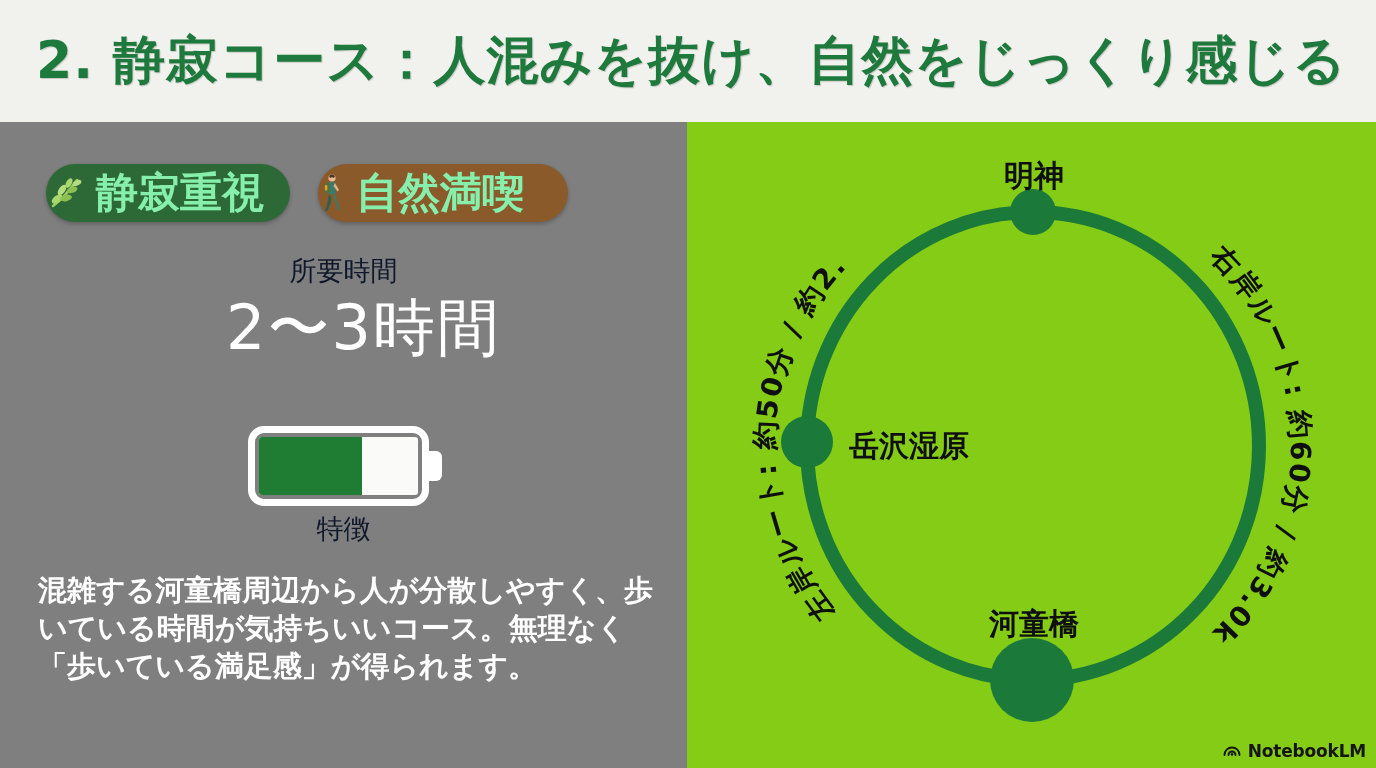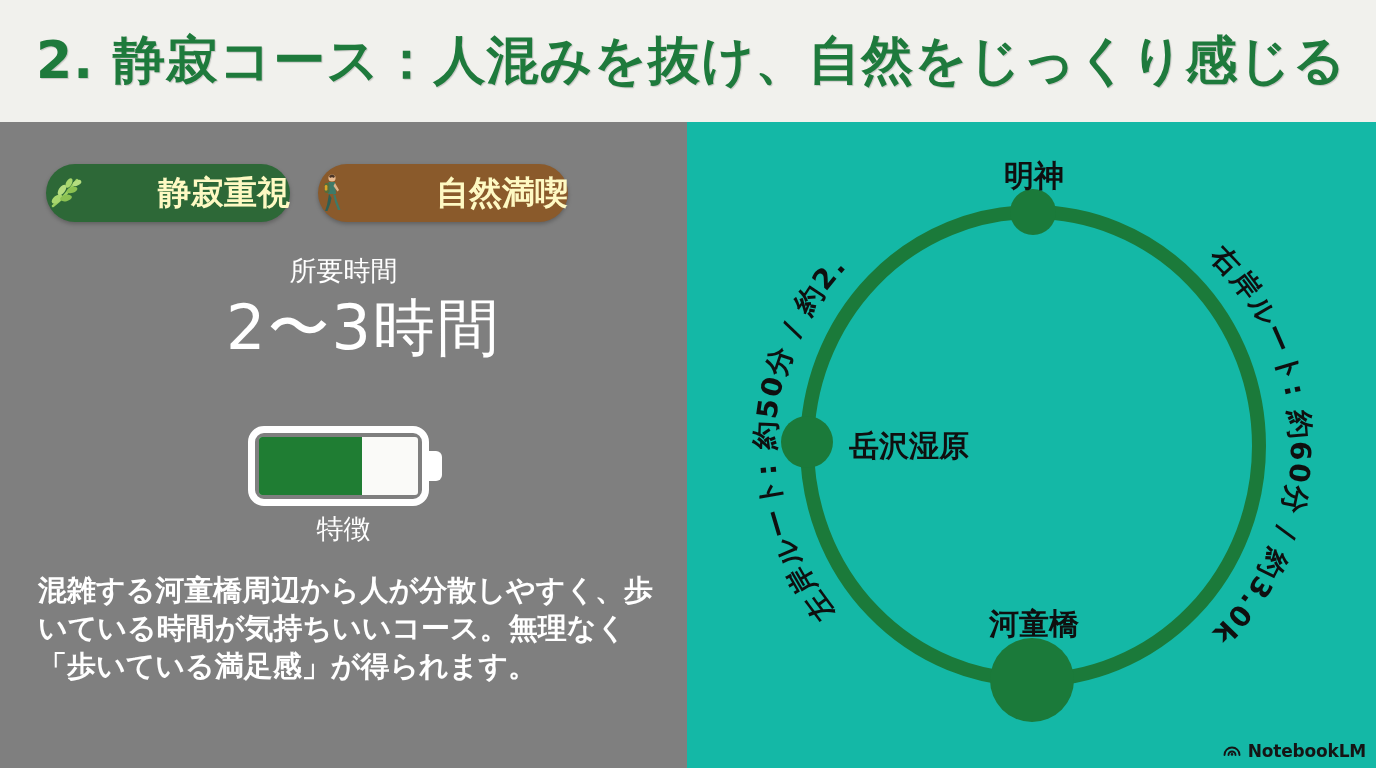--- a/index.html
+++ b/index.html
@@ -10,29 +10,29 @@
   
   .title-bar { position:absolute; left:0; top:0; width:1376px; height:122px;
                background:#f1f1ed; display:flex; align-items:center; }
   .title-bar h1 { padding-left:36px; font-size:52px; font-weight:800; letter-spacing:1px;
                   color:#1e7a3c; text-shadow:1px 1px 1px rgba(0,0,0,.18); white-space:nowrap; }
 
   
   .left-panel { position:absolute; left:0; top:122px; width:687px; height:646px;
                 background:#7f7f7f; color:#ffffff; }
   .badge { position:absolute; top:42px; height:58px; border-radius:29px;
-           display:flex; align-items:center; justify-content:space-between; gap:12px;
-           font-size:33px; font-weight:700; color:#fef9c3;
+           display:flex; align-items:center; justify-content:flex-start; gap:12px;
+           font-size:42px; font-weight:700; color:#86efac;
            box-shadow:0 2px 4px rgba(0,0,0,.25); }
   .badge-quiet  { left:46px;  width:244px; }
   .badge-nature { left:318px; width:250px; }
   .badge .badge-icon { display:flex; align-items:center; }
 
   .lp-label { position:absolute; left:0; width:687px; text-align:center;
-              font-size:27px; font-weight:500; color:#ffffff; }
+              font-size:27px; font-weight:500; color:#0f172a; }
   .duration-label { top:131px; }
   .duration-value { position:absolute; left:0; top:164px; width:687px; text-align:center;
                     font-size:62px; font-weight:500; color:#ffffff; letter-spacing:2px;margin-left:20px; }
   .stamina-label  { top:259px; font-size:30px; }
   .features-label { top:389px; }
 
   
   .battery { position:absolute; left:248px; top:304px; width:194px; height:80px; }
   .battery-body { position:absolute; left:0; top:0; width:181px; height:80px;
                   border:7px solid #ffffff; border-radius:16px; padding:4px; }
@@ -41,21 +41,21 @@
   .battery-fill  { height:100%; background:#1f7d33; }
   .battery-cap { position:absolute; right:0; top:25px; width:13px; height:30px;
                  background:#ffffff; border-radius:0 6px 6px 0; }
 
   .features-text { position:absolute; left:38px; top:449px; width:624px;
                    font-size:29px; line-height:38px; font-weight:700; color:#ffffff;
                    overflow-wrap:anywhere; }
 
   
   .right-panel { position:absolute; left:687px; top:122px; width:689px; height:646px;
-                 background:#14b8a6; }
+                 background:#84cc16; }
   .route-svg { position:absolute; left:0; top:0; }
   .map-label   { font-family:"DejaVu Sans","Liberation Sans",sans-serif;
                  font-size:30px; font-weight:700; fill:#0f0f0f; }
   .route-label { font-family:"DejaVu Sans","Liberation Sans",sans-serif;
                  font-size:28px; font-weight:700; fill:#0f0f0f; letter-spacing:2px; }
 
   .brand { position:absolute; right:10px; bottom:7px; display:flex; align-items:center;
            gap:6px; font-size:17px; font-weight:700; color:#151515; letter-spacing:-0.2px;margin-top:12px; }
 </style>
 </head>

